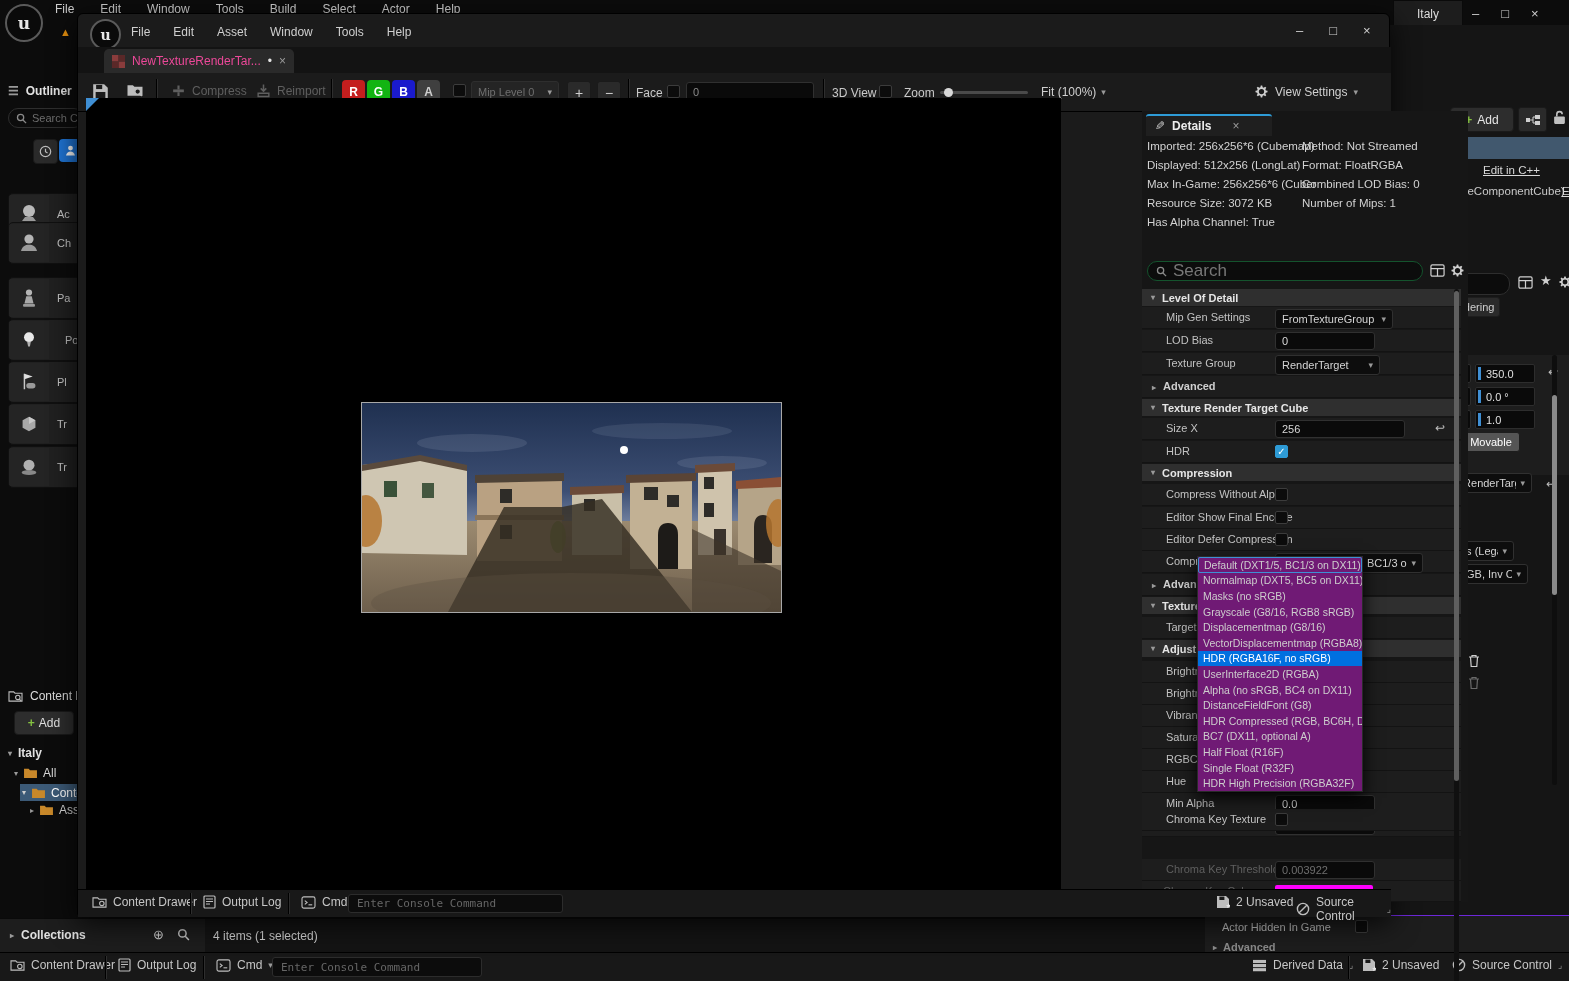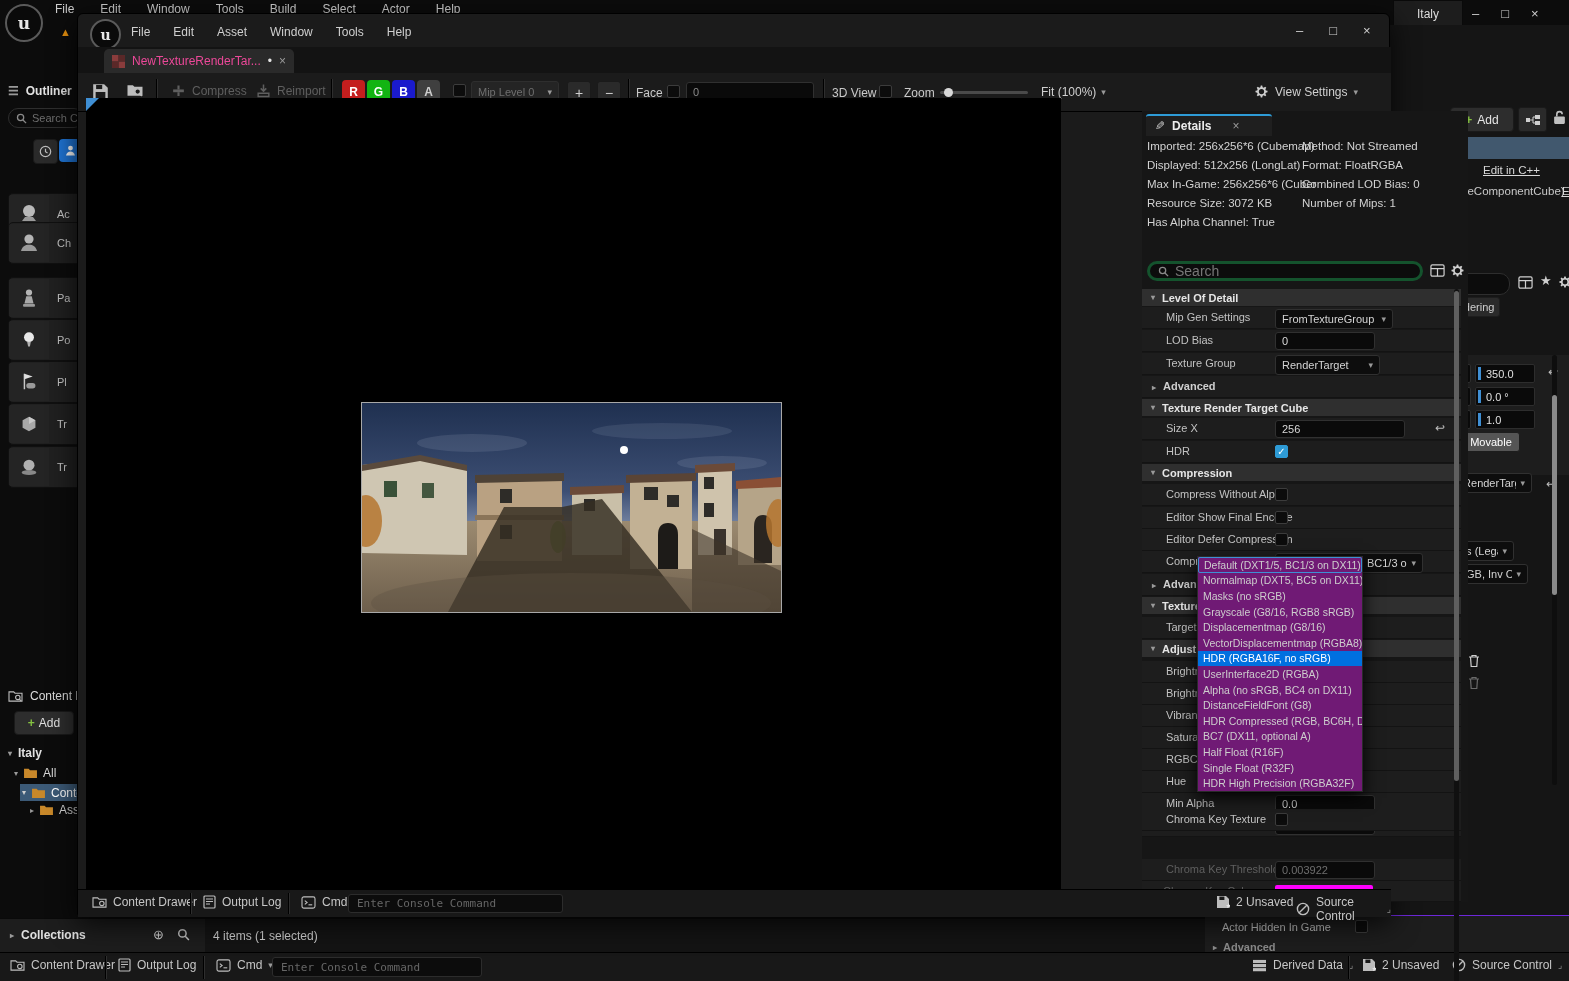--- a/index.html
+++ b/index.html
@@ -159,21 +159,21 @@
     <div class="tile" style="top:277px;">
       <span class="ticon icon">
         <svg width="22" height="22" viewBox="0 0 24 24">
             <circle cx="12" cy="6" r="3.4" fill="#b5b5b5"></circle>
             <path d="M9 10h6l2 8H7z" fill="#a8a8a8"></path>
             <rect x="5.5" y="18.5" width="13" height="3" rx="1" fill="#9a9a9a"></rect>
           </svg>
       </span>
       <span class="tlabel">Pa</span>
     </div>
-    <div class="tile" style="top:319px;">
+    <div class="tile" style="top:319px;gap:8px;">
       <span class="ticon icon">
         <svg width="22" height="22" viewBox="0 0 24 24">
             <circle cx="12" cy="9" r="5.4" fill="#e8e8e8"></circle>
             <path d="M10 14h4l-1 5h-2z" fill="#b0b0b0"></path>
           </svg>
       </span>
       <span class="tlabel">Po</span>
     </div>
     <div class="tile" style="top:361px;">
       <span class="ticon icon">
@@ -681,22 +681,22 @@
       <span class="info-line" style="left:5px;top:29px;">Imported: 256x256*6 (Cubemap)</span>
       <span class="info-line" style="left:160px;top:29px;">Method: Not Streamed</span>
       <span class="info-line" style="left:5px;top:48px;">Displayed: 512x256 (LongLat)</span>
       <span class="info-line" style="left:160px;top:48px;">Format: FloatRGBA</span>
       <span class="info-line" style="left:5px;top:67px;">Max In-Game: 256x256*6 (Cuber</span>
       <span class="info-line" style="left:160px;top:67px;">Combined LOD Bias: 0</span>
       <span class="info-line" style="left:5px;top:86px;">Resource Size: 3072 KB</span>
       <span class="info-line" style="left:160px;top:86px;">Number of Mips: 1</span>
       <span class="info-line" style="left:5px;top:105px;">Has Alpha Channel: True</span>
 
-      <div class="abs flex" style="left:5px;top:150px;width:276px;height:20px;background:#0c0c0c;border:3px solid #14532d;
-           border-radius:10px;gap:6px;padding-left:8px;box-sizing:border-box;color:#777;font-size:14px;">
+      <div class="abs flex" style="left:5px;top:150px;width:276px;height:20px;background:#0c0c0c;border:1px solid #14532d;
+           border-radius:10px;gap:6px;padding-left:8px;box-sizing:border-box;color:#777;font-size:17px;">
         <span class="icon">
           <svg width="11" height="11" viewBox="0 0 12 12">
               <circle cx="5" cy="5" r="3.4" fill="none" stroke="#8a8a8a" stroke-width="1.4"></circle>
               <line x1="7.6" y1="7.6" x2="11" y2="11" stroke="#8a8a8a" stroke-width="1.4"></line>
             </svg>
         </span>
         <span>Search</span>
       </div>
       <span class="abs icon" style="left:288px;top:152px;">
         <svg width="15" height="15" viewBox="0 0 16 16">

